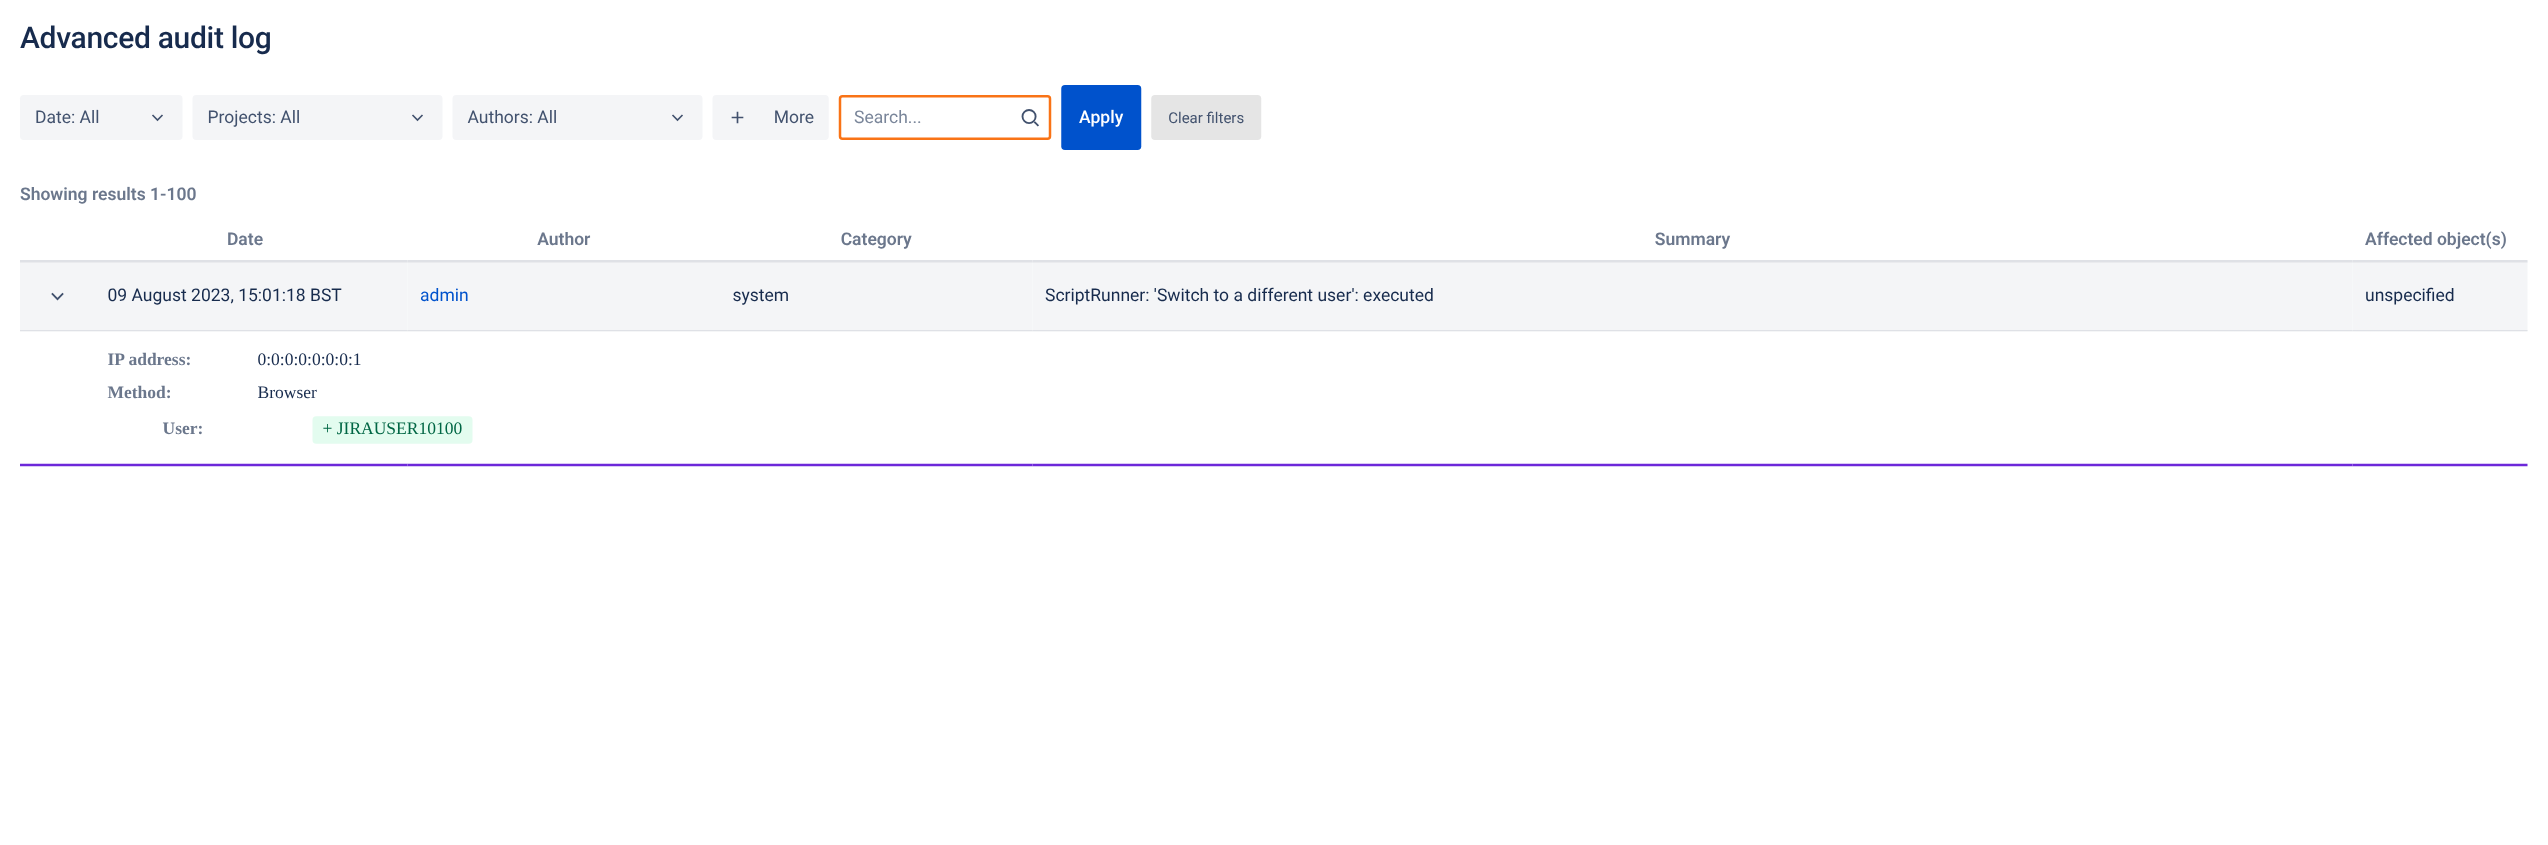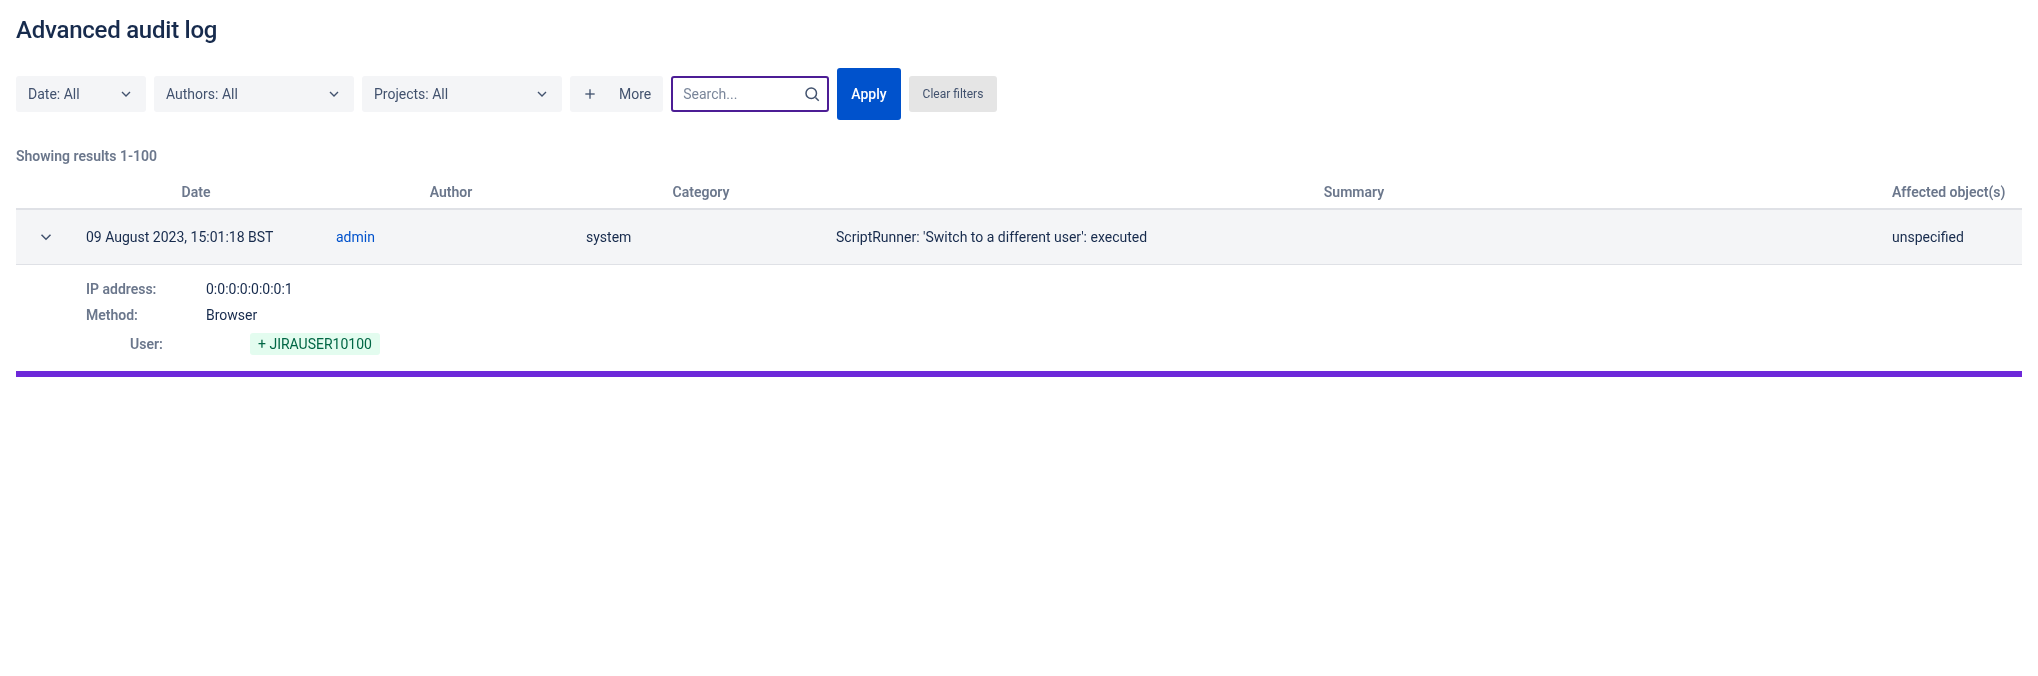--- a/index.html
+++ b/index.html
@@ -65,23 +65,23 @@
     .plus-icon {
       width: 16px;
       height: 16px;
     }
     .search-wrapper {
       position: relative;
       display: flex;
       align-items: center;
     }
     .search-input {
-      width: 158px;
-      height: 36px;
-      border: 2px solid #4c1d95;
+      width: 170px;
+      height: 36px;
+      border: 2px solid #f97316;
       border-radius: 3px;
       padding: 0 32px 0 10px;
       font-size: 14px;
       color: #172B4D;
       font-family: inherit;
     }
     .search-input::placeholder { color: #7A869A; }
     .search-icon {
       position: absolute;
       right: 8px;
@@ -157,21 +157,22 @@
       align-items: center;
       justify-content: center;
       color: #42526E;
     }
     .author-link {
       color: #0052CC;
       text-decoration: none;
     }
     .detail-row td {
       padding: 0;
-      border-bottom: 6px solid #6d28d9;
+      border-bottom: 2px solid #6d28d9;
+      font-family: Liberation Serif, serif;
     }
     .detail-content {
       padding: 16px 10px 16px 70px;
     }
     .detail-line {
       display: flex;
       align-items: center;
       margin-bottom: 10px;
     }
     .detail-line:last-child { margin-bottom: 0; margin-left: 44px; }
@@ -200,29 +201,29 @@
 <h1 class="page-title">Advanced audit log</h1>
 
 <div class="filter-bar">
   <button class="filter-button wide1">
     <span>Date: All</span>
     <svg class="chevron-down" viewBox="0 0 24 24" fill="none" stroke="currentColor" stroke-width="2">
         <polyline points="6 9 12 15 18 9"></polyline>
       </svg>
   </button>
 
+  <button class="filter-button wide3">
+    <span>Projects: All</span>
+    <svg class="chevron-down" viewBox="0 0 24 24" fill="none" stroke="currentColor" stroke-width="2">
+        <polyline points="6 9 12 15 18 9"></polyline>
+      </svg>
+  </button>
+
   <button class="filter-button wide2">
     <span>Authors: All</span>
-    <svg class="chevron-down" viewBox="0 0 24 24" fill="none" stroke="currentColor" stroke-width="2">
-        <polyline points="6 9 12 15 18 9"></polyline>
-      </svg>
-  </button>
-
-  <button class="filter-button wide3">
-    <span>Projects: All</span>
     <svg class="chevron-down" viewBox="0 0 24 24" fill="none" stroke="currentColor" stroke-width="2">
         <polyline points="6 9 12 15 18 9"></polyline>
       </svg>
   </button>
 
   <button class="more-button">
     <svg class="plus-icon" viewBox="0 0 24 24" fill="none" stroke="currentColor" stroke-width="2">
         <line x1="12" y1="5" x2="12" y2="19"></line>
         <line x1="5" y1="12" x2="19" y2="12"></line>
       </svg>

